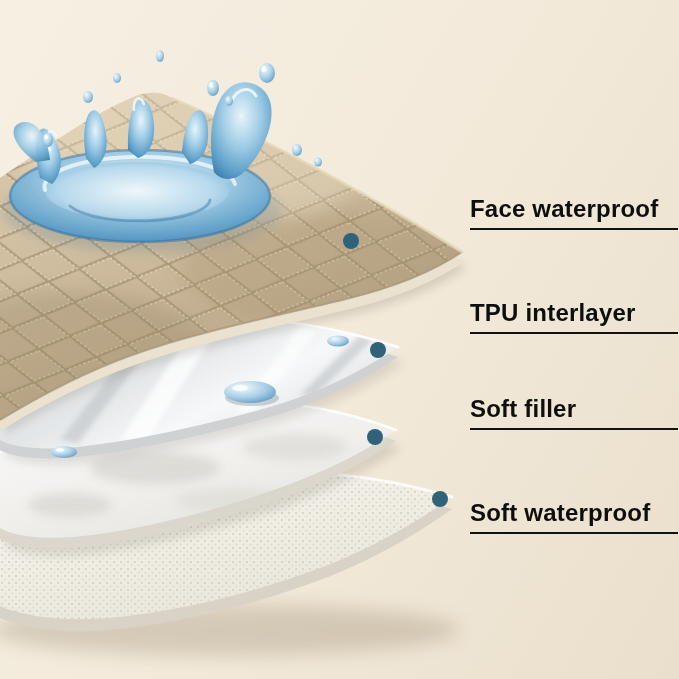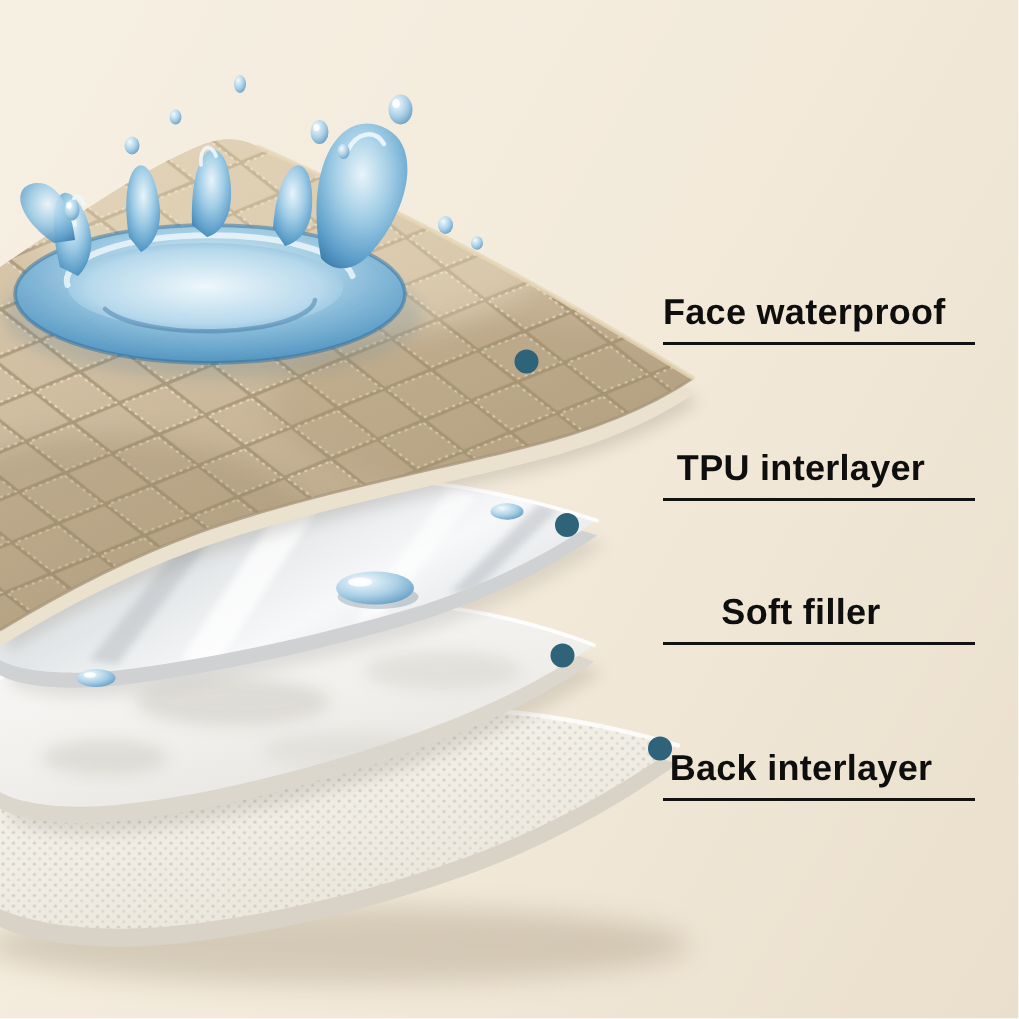--- a/index.html
+++ b/index.html
@@ -5,24 +5,24 @@
   html,body{margin:0;padding:0;}
   .canvas{
     position:relative;
     width:679px;height:679px;
     overflow:hidden;
     background:linear-gradient(120deg,#f6f0e3 0%,#f2e9d9 55%,#eadfcc 100%);
     font-family:"Liberation Sans", sans-serif;
   }
   .illustration{position:absolute;left:0;top:0;}
   .annotation{
-    position:absolute;left:442px;width:208px;
+    position:absolute;left:470px;width:208px;
     border-bottom:2px solid #121212;
     padding-bottom:7px;
-    text-align:center;color:#0e0e0e;
+    text-align:left;color:#0e0e0e;
     font-weight:700;font-size:24px;line-height:1;
   }
   .annotation .label{display:block;padding-right:24px;white-space:nowrap;letter-spacing:.2px;}
   .a1{top:197px}.a2{top:301px}.a3{top:397px}.a4{top:501px}
   .marker{
     position:absolute;width:16px;height:16px;border-radius:50%;
     background:#2e6379;
   }
   .m1{left:343px;top:233px}
   .m2{left:370px;top:342px}
@@ -200,16 +200,16 @@
   <div class="annotation a1">
     <span class="label">Face waterproof</span>
   </div>
   <div class="annotation a3">
     <span class="label">Soft filler</span>
   </div>
   <div class="annotation a2">
     <span class="label">TPU interlayer</span>
   </div>
   <div class="annotation a4">
-    <span class="label">Back interlayer</span>
+    <span class="label">Soft waterproof</span>
   </div>
 
 </div>
 
 </body></html>

